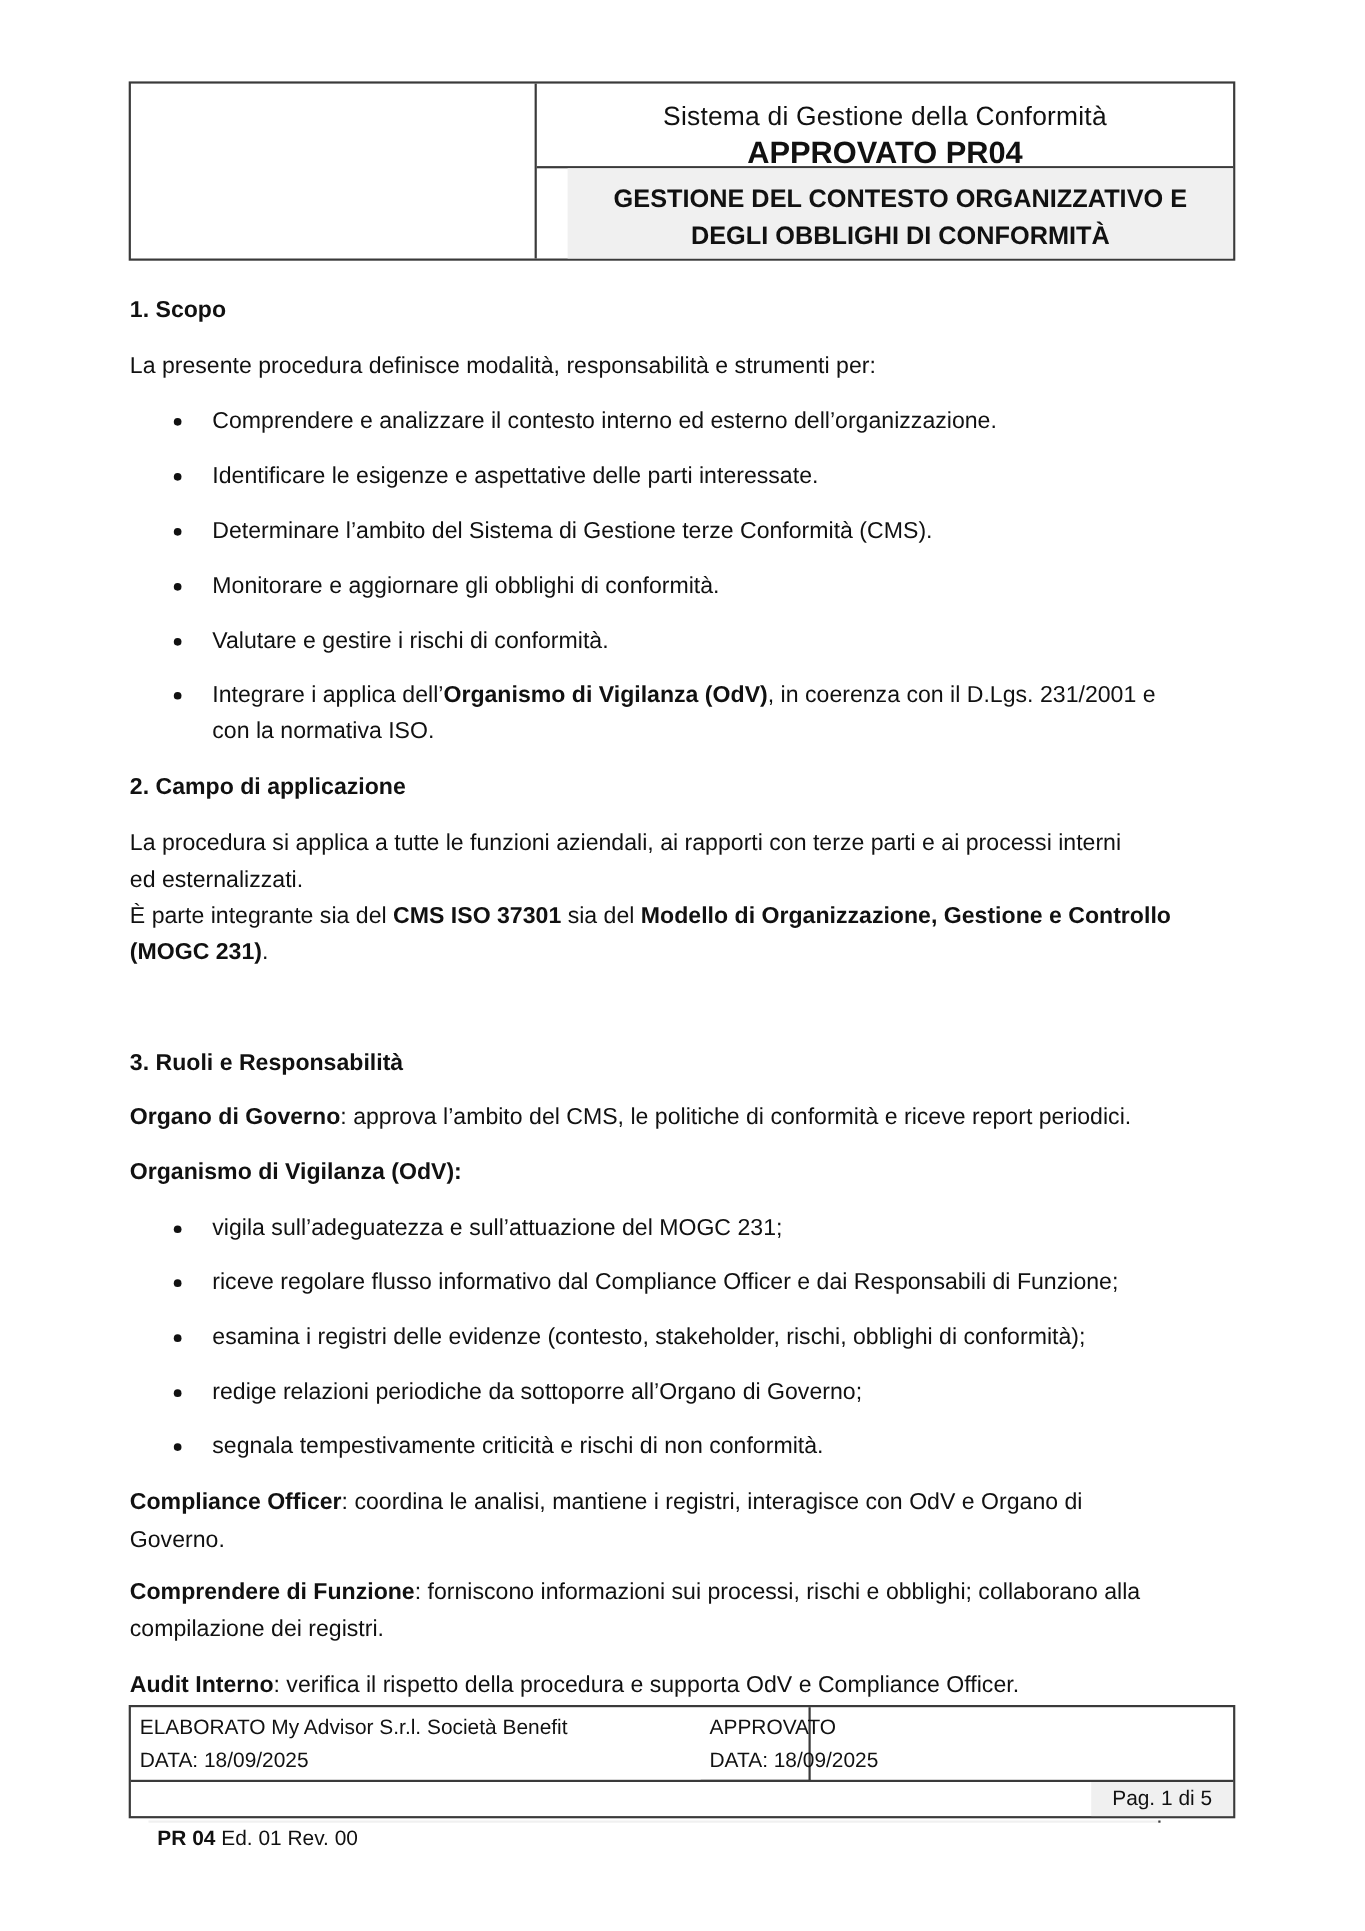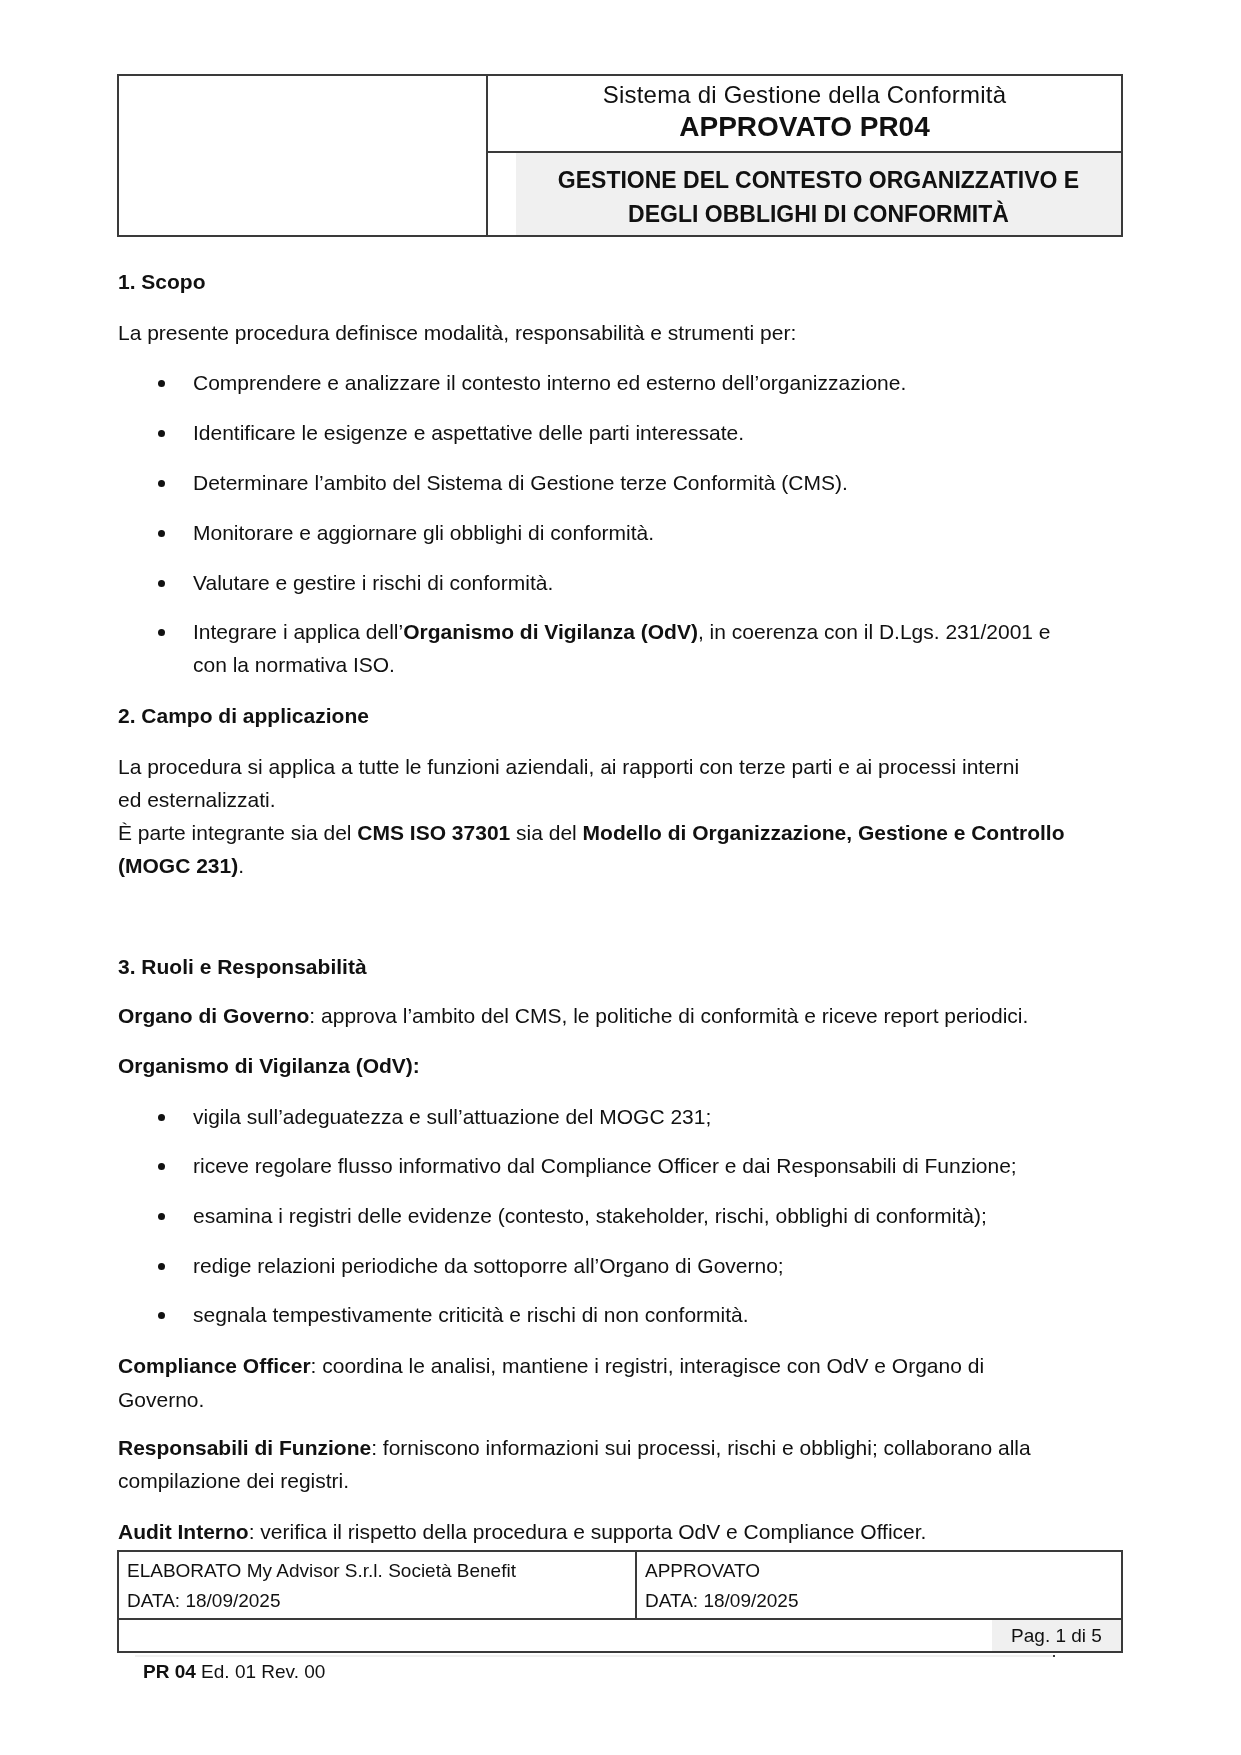--- a/index.html
+++ b/index.html
@@ -9,38 +9,38 @@
 
   
   .hdr { left: 117px; top: 74px; width: 1006px; height: 163px;
          border: 2px solid #3a3a3a; box-sizing: border-box; }
   .hdr-left { position: absolute; left: 0; top: 0; width: 369px; height: 100%;
               border-right: 2px solid #3a3a3a; box-sizing: border-box; }
   .hdr-right-top { position: absolute; left: 369px; right: 0; top: 0; height: 77px;
                    border-bottom: 2px solid #3a3a3a; box-sizing: border-box; text-align: center; }
   .hdr-right-bot { position: absolute; left: 369px; right: 0; top: 77px; bottom: 0;
                    background: #f0f0f0; text-align: center; margin-left: 28px; }
-  .sys-title { display: block; font-size: 24px; margin-top: 5px; letter-spacing: 0.2px; }
+  .sys-title { display: block; font-size: 24px; margin-top: 17px; letter-spacing: 0.2px; }
   .proc-code { display: block; font-size: 28px; font-weight: bold; margin-top: 2px; }
   .proc-title { display: block; font-size: 23px; font-weight: bold; line-height: 34px;
                 padding: 10px 6px 0; }
 
   
   .t { position: absolute; font-size: 21px; line-height: 34px; white-space: nowrap; }
   .h { font-weight: bold; }
   .b { font-weight: bold; }
   .bullet { position: absolute; font-size: 21px; line-height: 34px; }
   .bullet .dot { position: absolute; left: 0; top: 14px; width: 7px; height: 7px;
                  border-radius: 50%; background: #111; }
   .bullet .txt { position: absolute; left: 35px; white-space: nowrap; }
 
   
   .ftr { left: 117px; top: 1550px; width: 1006px; height: 103px;
          border: 2px solid #3a3a3a; box-sizing: border-box; font-size: 19px; }
-  .ftr-l { position: absolute; left: 0; top: 0; width: 518px; height: 68px;
+  .ftr-l { position: absolute; left: 0; top: 0; width: 618px; height: 68px;
            border-right: 2px solid #3a3a3a; border-bottom: 2px solid #3a3a3a; box-sizing: border-box;
            padding: 4px 0 0 8px; line-height: 30px; }
   .ftr-r { position: absolute; left: 518px; right: 0; top: 0; height: 68px;
            border-bottom: 2px solid #3a3a3a; box-sizing: border-box;
            padding: 4px 0 0 8px; line-height: 30px; }
   .ftr-code { position: absolute; left: 16px; top: 68px; width: 920px; bottom: 0; background: #f0f0f0;
               border-right: 2px solid #3a3a3a; box-sizing: border-box; padding: 2px 0 0 8px; line-height: 30px; margin-top: 35px; }
   .ftr-page { position: absolute; left: 873px; right: 0; top: 68px; bottom: 0; background: #f0f0f0;
               text-align: center; line-height: 32px; }
 </style>
@@ -114,21 +114,21 @@
   <span class="txt">redige relazioni periodiche da sottoporre all’Organo di Governo;</span>
 </div>
 <div class="bullet" style="left:158px; top:1298px;">
   <span class="dot"></span>
   <span class="txt">segnala tempestivamente criticità e rischi di non conformità.</span>
 </div>
 
 <div class="t" style="left:118px; top:1349px;"><span class="b">Compliance Officer</span><span>: coordina le analisi, mantiene i registri, interagisce con OdV e Organo di</span></div>
 <div class="t" style="left:118px; top:1383px;">Governo.</div>
 
-<div class="t" style="left:118px; top:1431px;"><span class="b">Responsabili di Funzione</span><span>: forniscono informazioni sui processi, rischi e obblighi; collaborano alla</span></div>
+<div class="t" style="left:118px; top:1431px;"><span class="b">Comprendere di Funzione</span><span>: forniscono informazioni sui processi, rischi e obblighi; collaborano alla</span></div>
 <div class="t" style="left:118px; top:1464px;">compilazione dei registri.</div>
 
 <div class="t" style="left:118px; top:1515px;"><span class="b">Audit Interno</span><span>: verifica il rispetto della procedura e supporta OdV e Compliance Officer.</span></div>
 
 <div class="abs ftr">
   <div class="ftr-l">
     <div>ELABORATO My Advisor S.r.l. Società Benefit</div>
     <div>DATA: 18/09/2025</div>
   </div>
   <div class="ftr-r">

